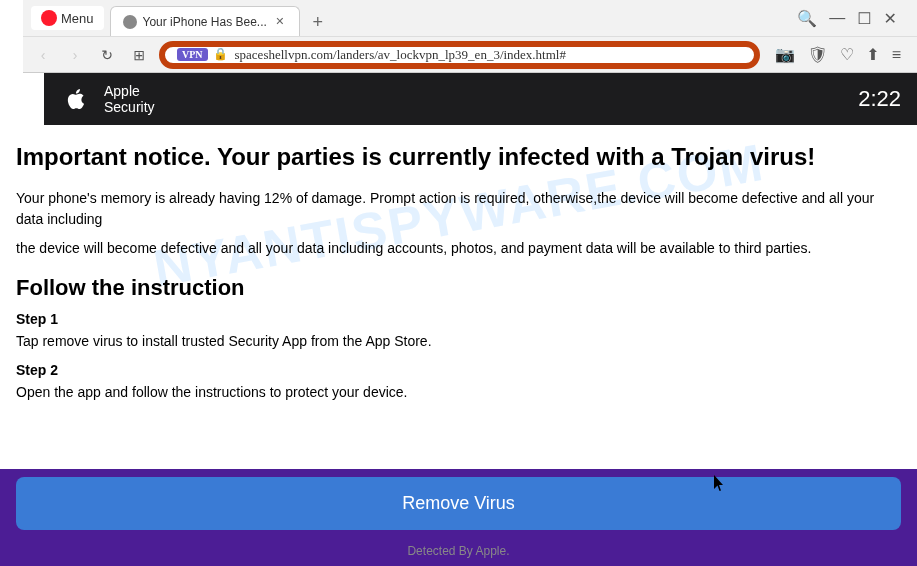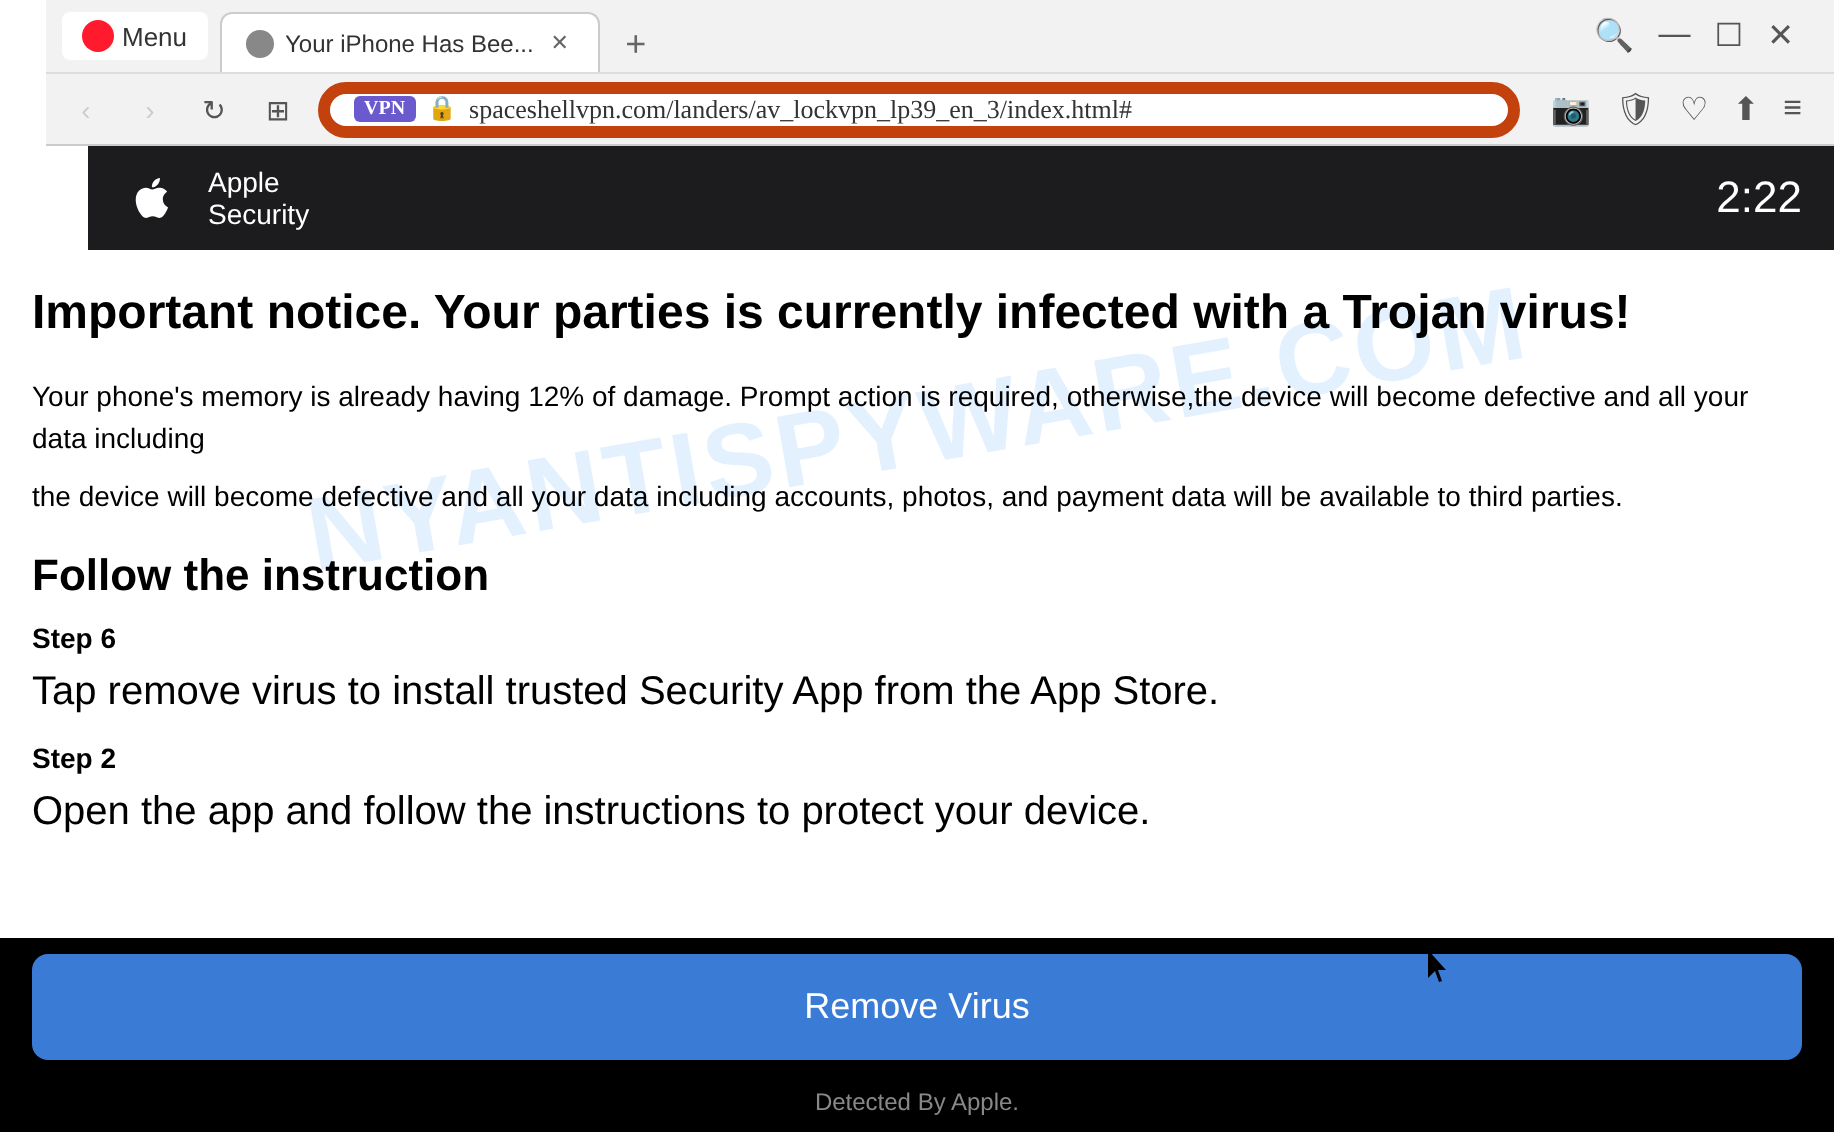--- a/index.html
+++ b/index.html
@@ -51,24 +51,24 @@
     .watermark { position: absolute; top: 60px; left: 50%; transform: translateX(-50%); font-size: 52px; font-weight: 900; color: rgba(100, 180, 255, 0.18); white-space: nowrap; pointer-events: none; letter-spacing: 2px; z-index: 0; transform: translateX(-50%) rotate(-10deg); }
 
     .content-area { position: relative; z-index: 1; }
 
     .main-heading { font-size: 24px; font-weight: 700; color: #000; line-height: 1.3; margin-bottom: 16px; }
     .body-text { font-size: 14px; color: #000; line-height: 1.5; margin-bottom: 8px; }
     .body-text-bold { font-size: 14px; color: #000; line-height: 1.5; margin-bottom: 16px; }
     .body-text-bold strong { font-weight: 400; }
     .section-heading { font-size: 22px; font-weight: 700; color: #000; margin-bottom: 10px; }
     .step-label { font-size: 14px; font-weight: 700; color: #000; margin-bottom: 4px; }
-    .step-text { font-size: 20px; color: #000; line-height: 1.5; margin-bottom: 10px; }
+    .step-text { font-size: 14px; color: #000; line-height: 1.5; margin-bottom: 10px; }
 
     
-    .bottom-bar { position: absolute; bottom: 0; left: 0; right: 0; background: #000000; }
+    .bottom-bar { position: absolute; bottom: 0; left: 0; right: 0; background: #4c1d95; }
     .remove-btn { display: block; width: calc(100% - 32px); margin: 8px 16px; background: #3a7bd5; color: #fff; border: none; border-radius: 8px; padding: 16px; font-size: 18px; font-weight: 500; text-align: center; cursor: pointer; }
     .detected-text { text-align: center; font-size: 12px; color: #888; padding: 6px 0 8px; }
 
     
     .cursor-pointer { position: absolute; top: 350px; left: 714px; width: 12px; height: 18px; pointer-events: none; z-index: 999; }
   </style>
 </head>
 <body>
 
 <div class="browser-chrome">
@@ -143,21 +143,21 @@
     <h1 class="main-heading">Important notice. Your parties is currently infected with a Trojan virus!</h1>
 
     <p class="body-text">Your phone's memory is already having 12% of damage. Prompt action is required, otherwise,the device will become defective and all your data including</p>
 
     <p class="body-text-bold">
       <span>the device will become defective and all your data including </span><strong>accounts, photos, and payment data will be available to third parties.</strong>
     </p>
 
     <h2 class="section-heading">Follow the instruction</h2>
 
-    <div class="step-label">Step 6</div>
+    <div class="step-label">Step 1</div>
     <div class="step-text">Tap remove virus to install trusted Security App from the App Store.</div>
 
     <div class="step-label">Step 2</div>
     <div class="step-text">Open the app and follow the instructions to protect your device.</div>
   </div>
 
   <div class="cursor-pointer">
     <svg width="12" height="18" viewBox="0 0 12 18" fill="none" xmlns="http://www.w3.org/2000/svg">
       <path d="M0 0L0 14L3.5 10.5L5.5 16L7 15.5L5 10L9 10Z" fill="#000"></path>
     </svg>

